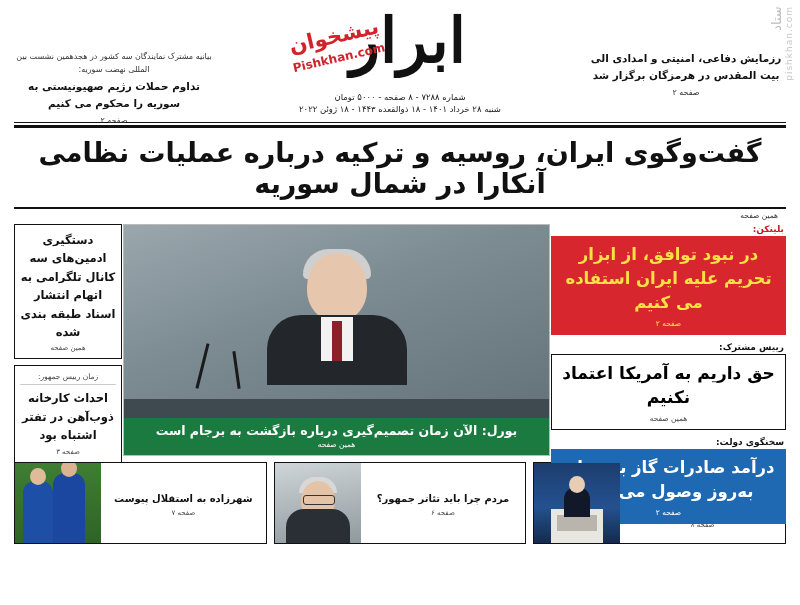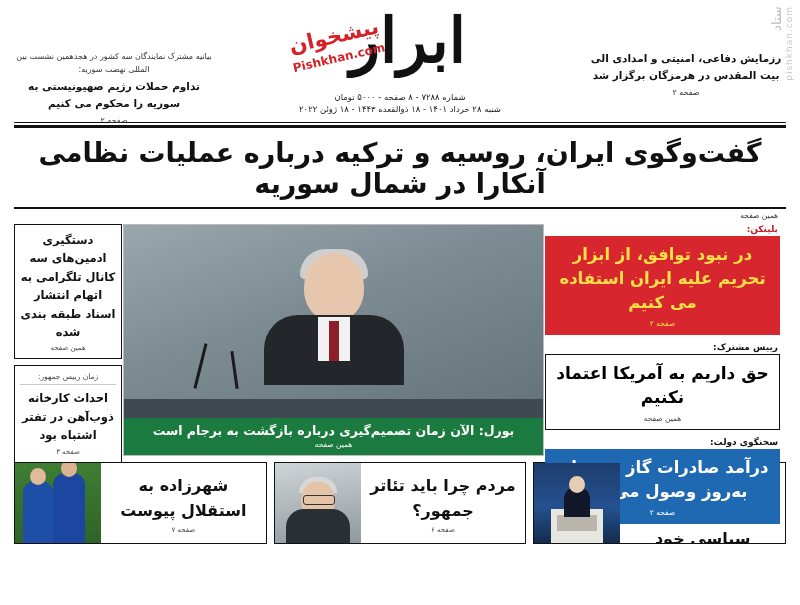--- a/index.html
+++ b/index.html
@@ -93,21 +93,21 @@
     text-align:right;
     font-size:7.5px;
     color:#333;
     margin:2px 22px 0 0;
   }
 
   
   .body-grid{
     display:flex;
     gap:1px;
-    padding:4px 20px 0 14px;
+    padding:4px 14px 0 14px;
     box-sizing:border-box;
     height:236px;
   }
   .col-right{width:235px;display:flex;flex-direction:column;gap:7px;}
   .col-center{flex:1;display:flex;flex-direction:column;}
   .col-left{width:108px;display:flex;flex-direction:column;gap:6px;}
 
   .kicker{
     font-size:9px;font-weight:bold;color:#111;
     text-align:right;margin:0 2px 2px 0;
@@ -208,21 +208,21 @@
     box-sizing:border-box;
     flex:1;
     overflow:hidden;
   }
   .bcell .thumb{width:86px;flex:none;position:relative;overflow:hidden;}
   .bcell .txtwrap{
     flex:1;padding:5px 6px;text-align:center;
     display:flex;flex-direction:column;justify-content:center;
   }
   .bcell .kick{font-size:7px;color:#444;margin-bottom:2px;}
-  .bcell .txt{font-size:16px;font-weight:bold;line-height:1.55;color:#111;}
+  .bcell .txt{font-size:10px;font-weight:bold;line-height:1.55;color:#111;}
   .bcell .pg{font-size:7px;color:#444;margin-top:3px;}
 
   .th-biden{background:linear-gradient(180deg,#1d3d6e 0%,#24518f 55%,#132b4d 100%);}
   .th-biden .podium{position:absolute;left:50%;bottom:0;margin-left:-26px;width:52px;height:34px;background:#e8e6e1;}
   .th-biden .podium:after{content:"";position:absolute;left:6px;top:6px;width:40px;height:16px;background:#b9b5ad;}
   .th-biden .figure{position:absolute;left:50%;bottom:26px;margin-left:-13px;width:26px;height:30px;border-radius:12px 12px 0 0;background:#11182a;}
   .th-biden .face{position:absolute;left:50%;bottom:50px;margin-left:-8px;width:16px;height:17px;border-radius:50%;background:#e8cdb5;}
 
   .th-man{background:linear-gradient(170deg,#cfd5d8,#8f999e);}
   .th-man .face{position:absolute;left:50%;top:18px;margin-left:-17px;width:34px;height:40px;border-radius:50%;background:#e4c3a6;}

